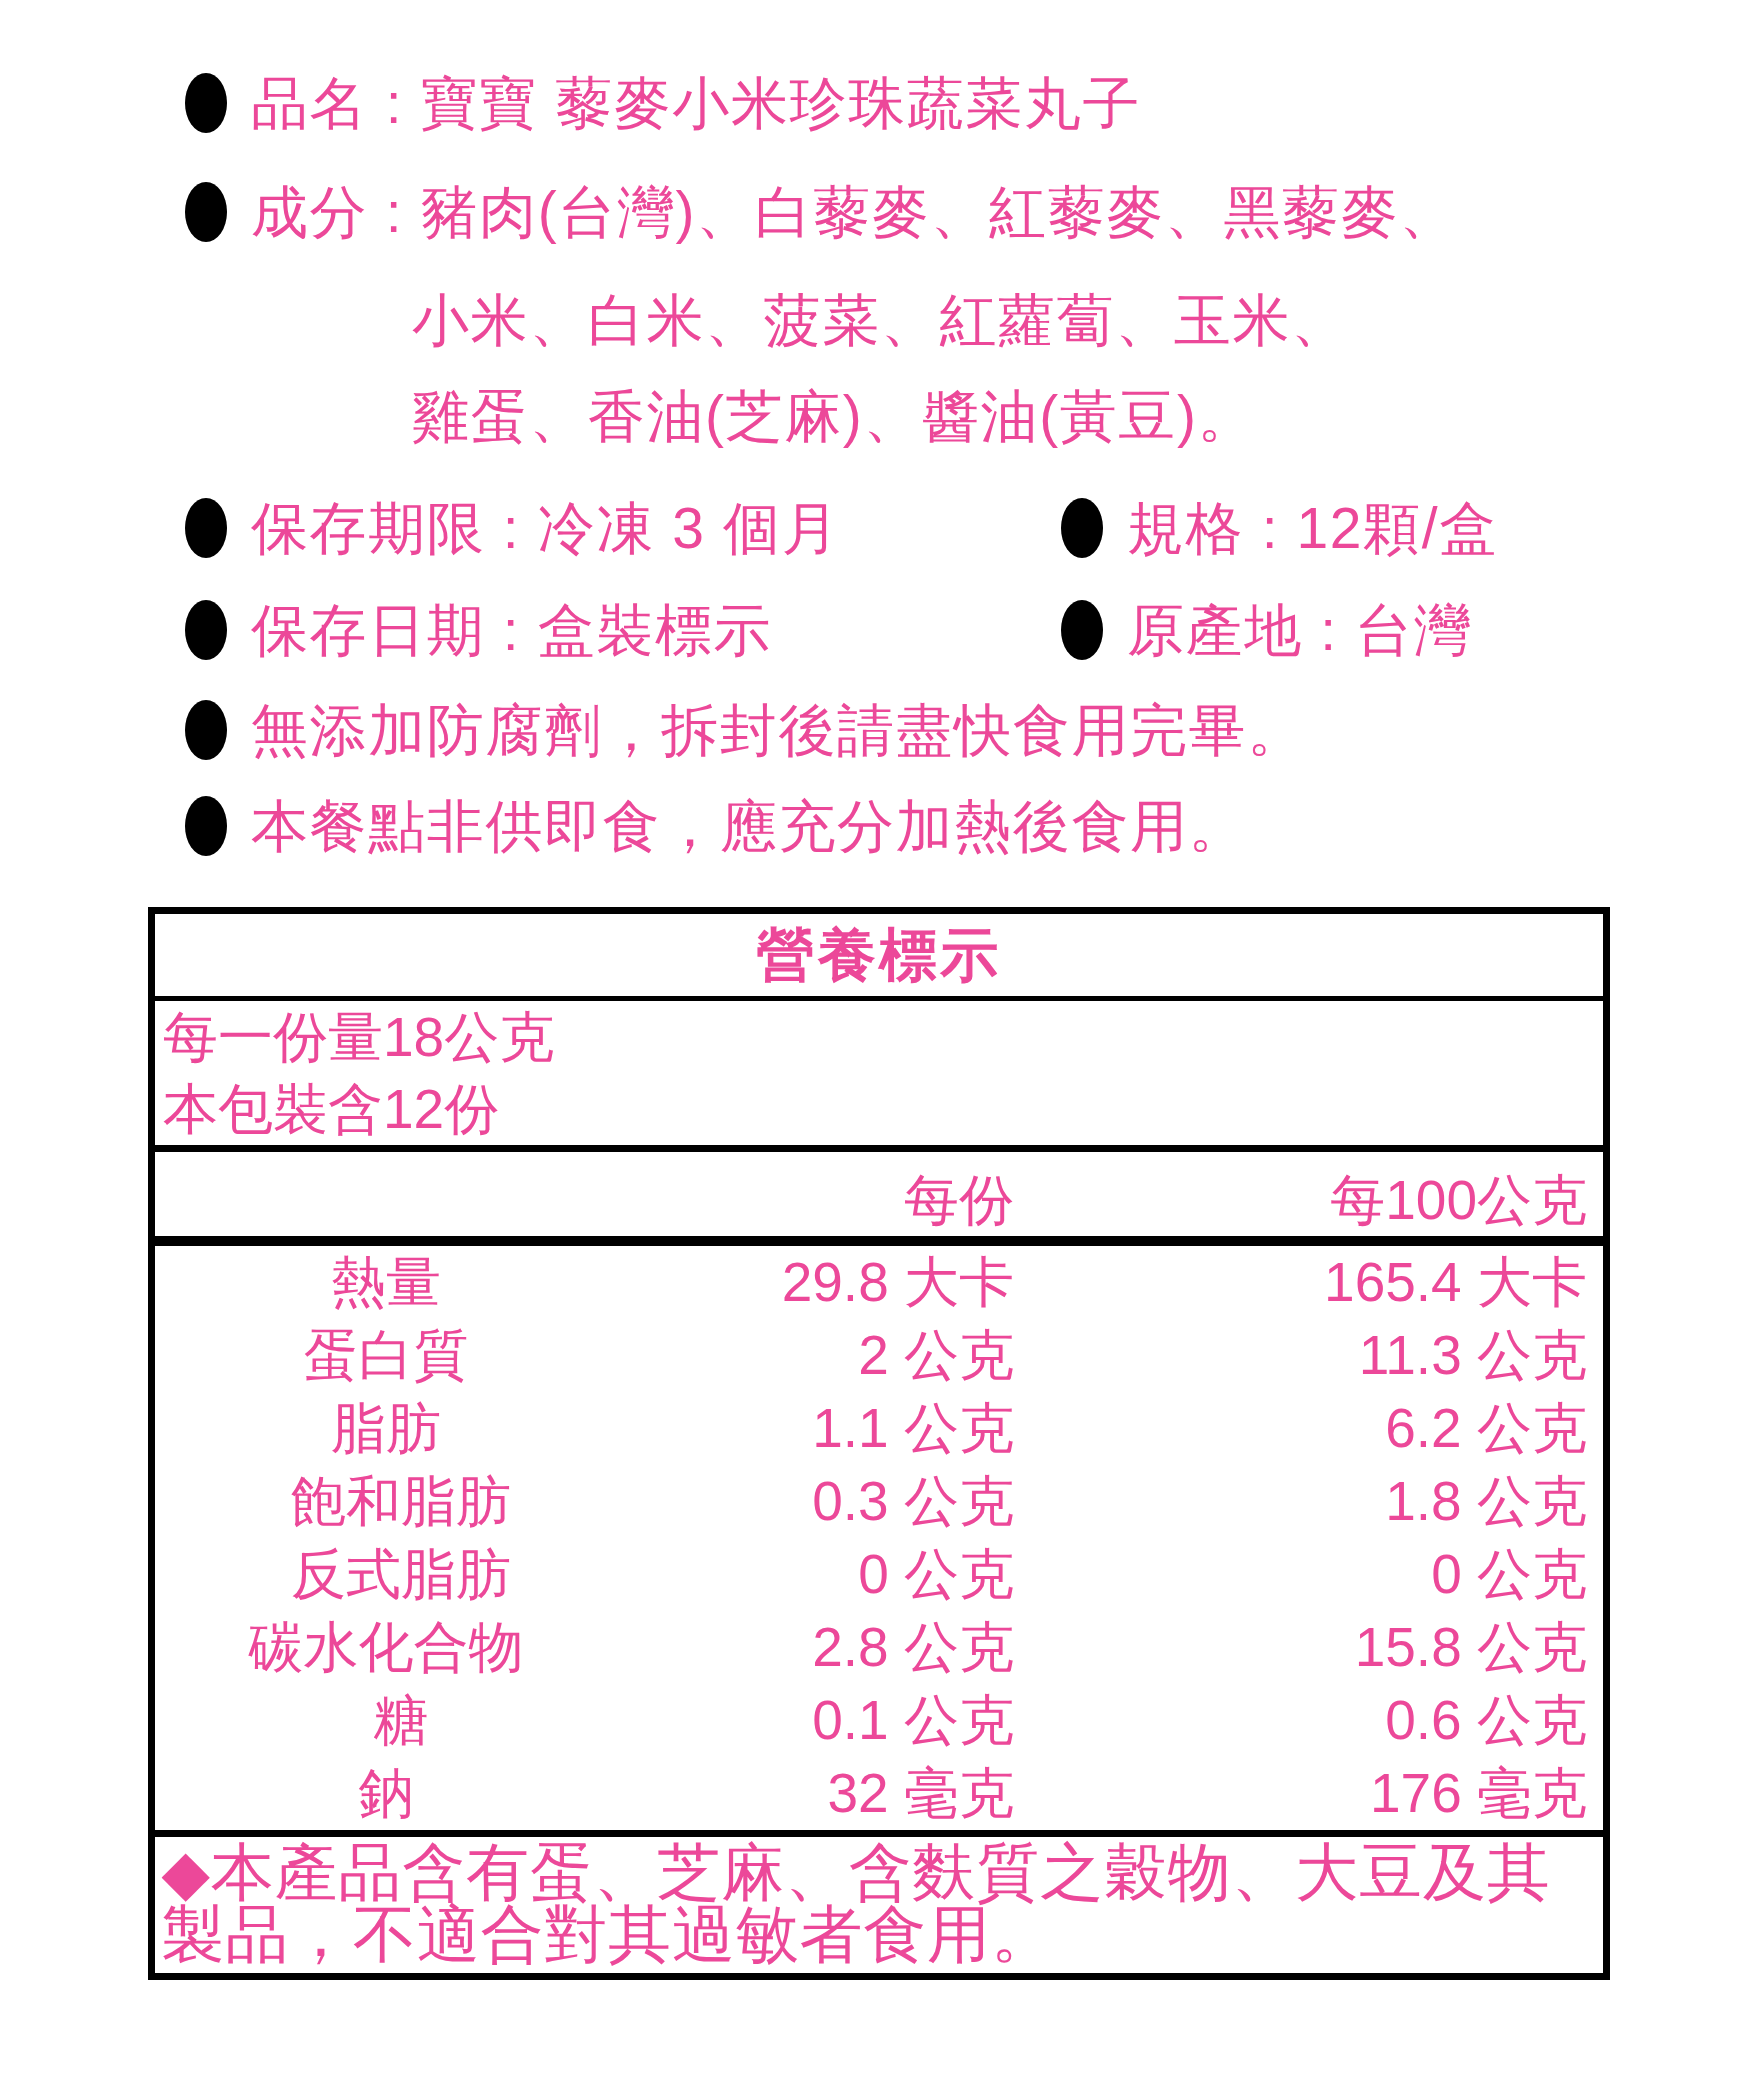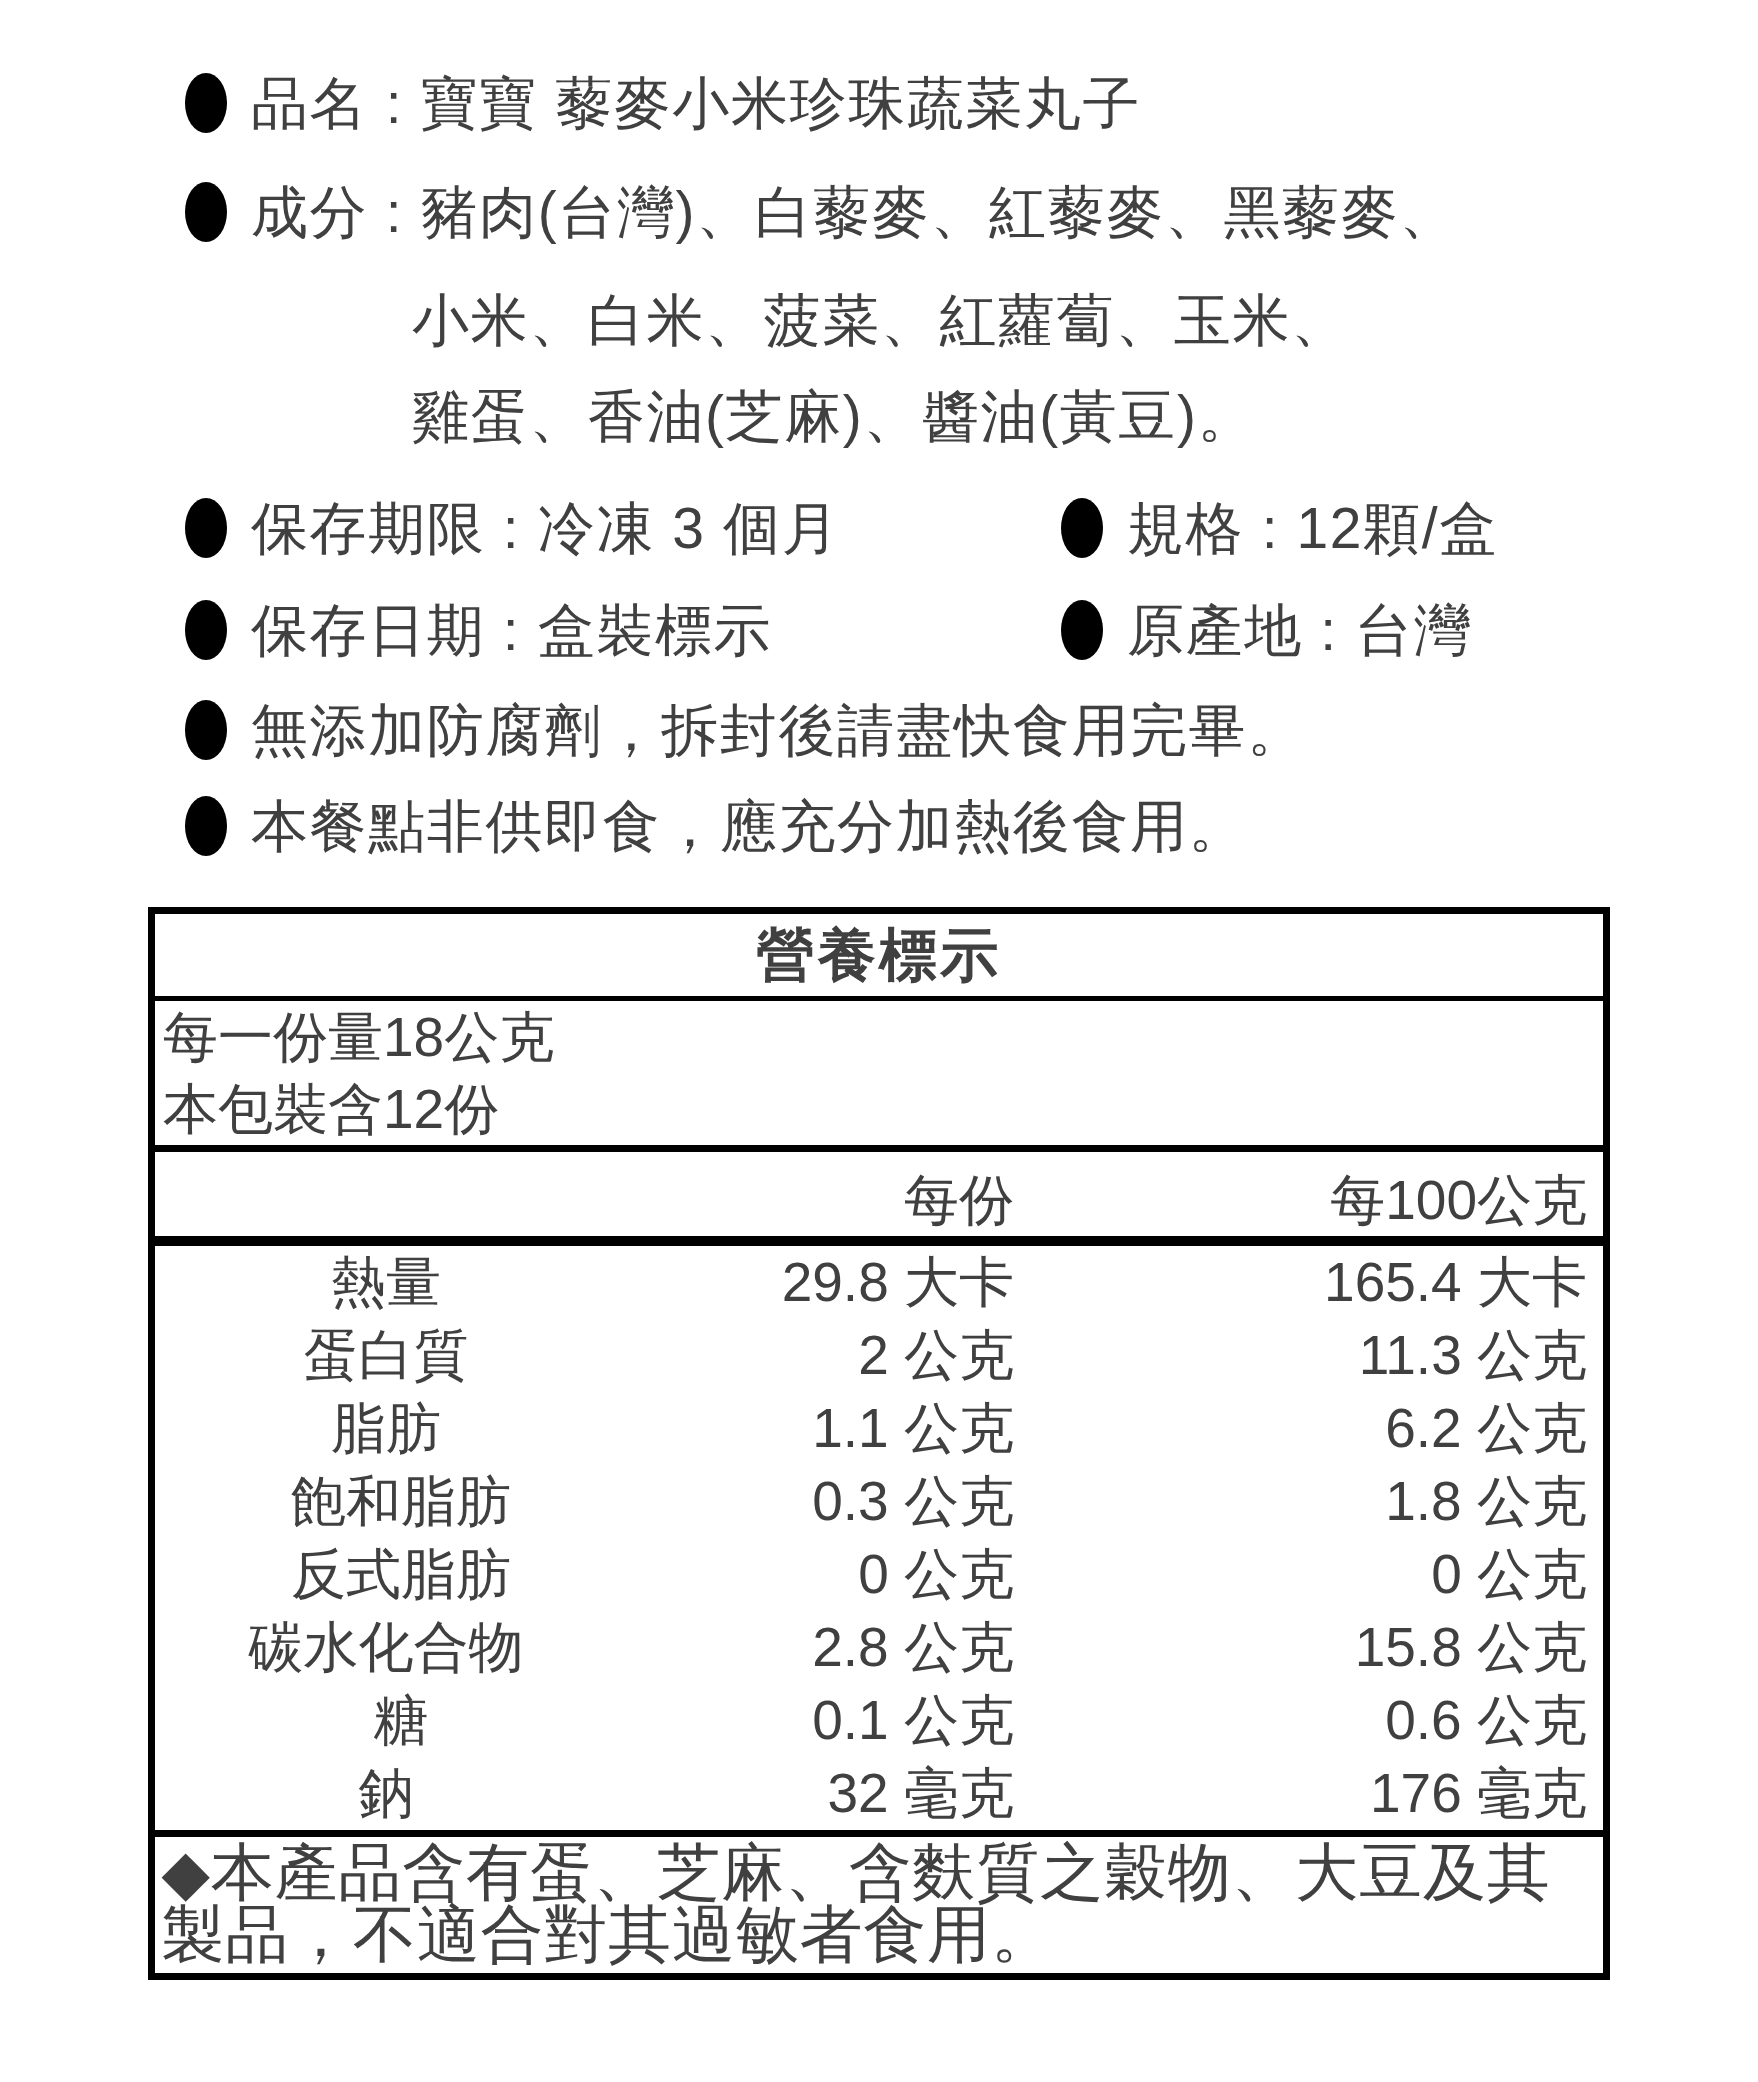--- a/index.html
+++ b/index.html
@@ -1,21 +1,21 @@
 <!DOCTYPE html>
 <html style="font-size:13px"><head>
 <meta charset="utf-8">
 <style>
   html, body { margin: 0; padding: 0; background: #e8e8e8; }
   #page {
     position: relative;
     width: 1758px;
     height: 2082px;
     background: #ffffff;
-    color: #404040;
+    color: #ec4899;
     font-family: "Liberation Sans", "DejaVu Sans", sans-serif;
     overflow: hidden;
   }
   
   .bl {
     position: absolute;
     white-space: nowrap;
     font-size: 57px;
     line-height: 65px;
     letter-spacing: 1.6px;

